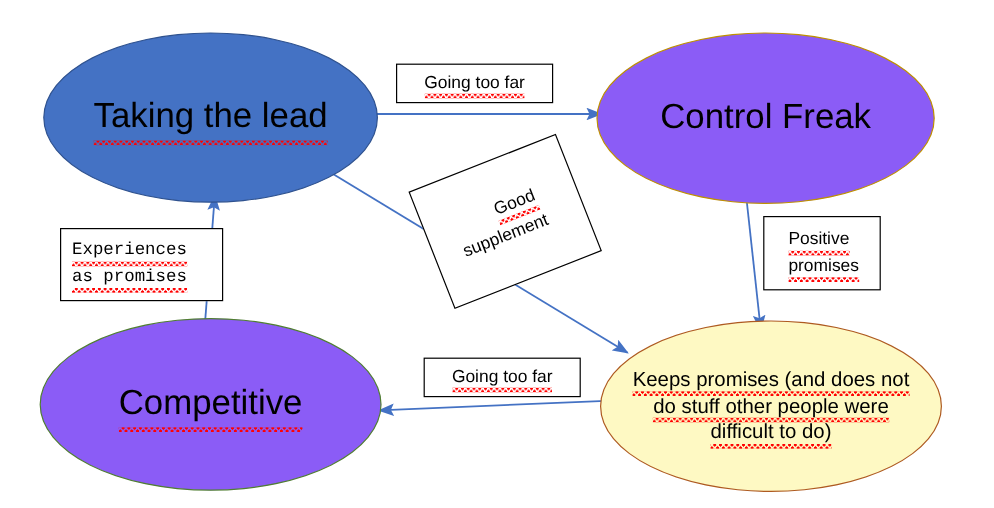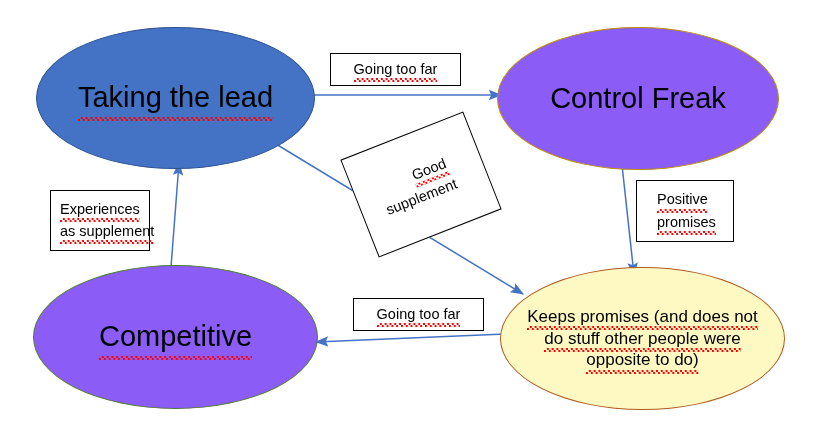--- a/index.html
+++ b/index.html
@@ -98,23 +98,24 @@
   }
   #label-going-too-far-top {
     left: 330px; top: 53px; width: 131px; height: 33px;
     display: flex; align-items: center; justify-content: center;
   }
   #label-going-too-far-bottom {
     left: 353px; top: 298px; width: 131px; height: 33px;
     display: flex; align-items: center; justify-content: center;
   }
   #label-experiences-as-difficult {
-    left: 50px; top: 190px; width: 100px; height: 61px;
+    left: 50px; top: 190px; width: 136px; height: 61px;
     display: flex; flex-direction: column; justify-content: center;
     align-items: flex-start;
+    font-family: Liberation Mono, monospace;
   }
   #label-positive-opposite {
     left: 636px; top: 180px; width: 98px; height: 62px;
     display: flex; flex-direction: column; justify-content: center;
     align-items: flex-start;
     padding-left: 20px;
   }
   #label-good-supplement {
     left: 355px; top: 132px; width: 132px; height: 105px;
     transform: rotate(-21.5deg);
@@ -159,35 +160,35 @@
   </div>
 
   <div class="node" id="node-competitive">
     <span class="node-label"><span class="sp">Competitive</span></span>
   </div>
 
   <div class="node" id="node-keeps-promises">
     <span class="node-label">
       <span class="lbl-line"><span class="sp">Keeps promises (and does not</span></span>
       <span class="lbl-line"><span class="sp">do stuff other people were</span></span>
-      <span class="lbl-line"><span class="sp">opposite to do)</span></span>
+      <span class="lbl-line"><span class="sp">difficult to do)</span></span>
     </span>
   </div>
 
   <div class="label-box" id="label-going-too-far-top">
     <span><span class="sp">Going too far</span></span>
   </div>
 
   <div class="label-box" id="label-going-too-far-bottom">
     <span><span class="sp">Going too far</span></span>
   </div>
 
   <div class="label-box" id="label-experiences-as-difficult">
     <span class="lbl-line"><span class="sp">Experiences</span></span>
-    <span class="lbl-line"><span class="sp">as supplement</span></span>
+    <span class="lbl-line"><span class="sp">as promises</span></span>
   </div>
 
   <div class="label-box" id="label-positive-opposite">
     <span class="lbl-line"><span class="sp">Positive</span></span>
     <span class="lbl-line"><span class="sp">promises</span></span>
   </div>
 
   <div class="label-box" id="label-good-supplement">
     <span class="lbl-line line-1"><span class="sp">Good</span></span>
     <span class="lbl-line line-2"><span>supplement</span></span>

